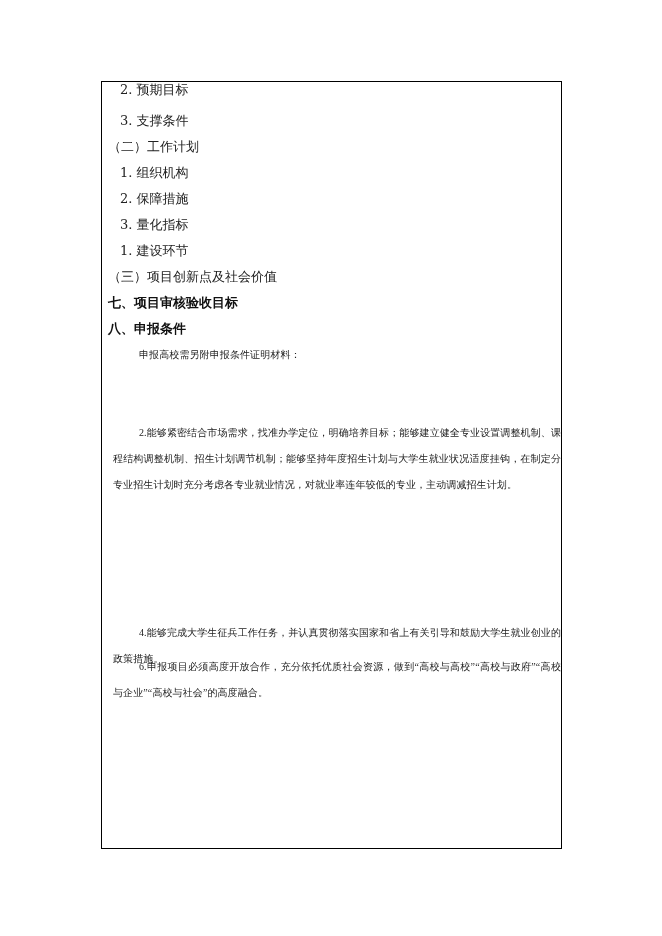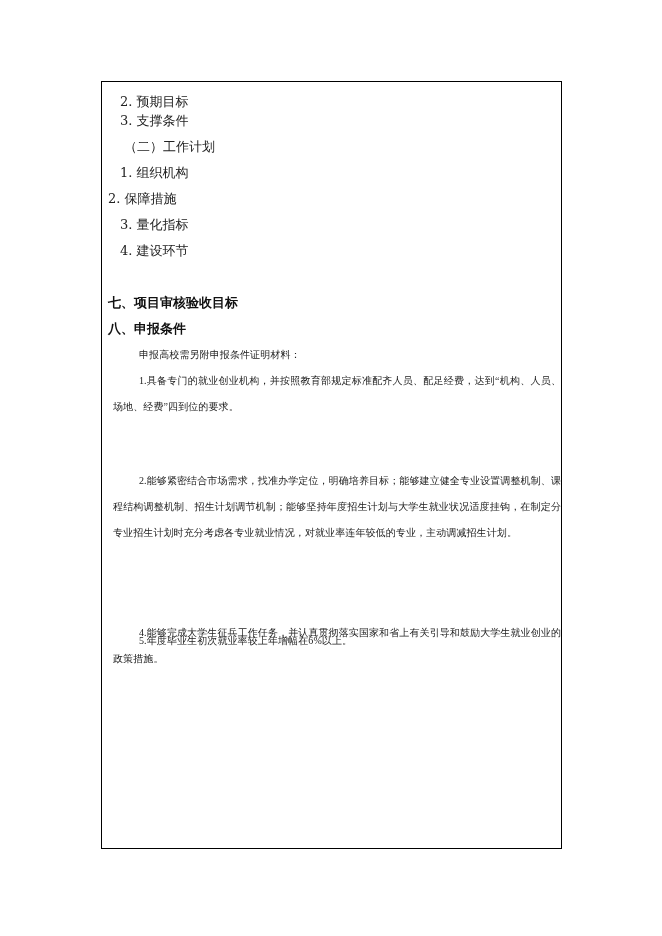--- a/index.html
+++ b/index.html
@@ -45,28 +45,28 @@
       text-align: justify;
       text-indent: 26px;
       letter-spacing: 0.1px;
       font-family: Liberation Serif, serif;
     }
   </style>
 </head>
 <body>
 
 <div class="frame">
-  <div class="line" style="top:12px;left:18px;">2. 预期目标</div>
+  <div class="line" style="top:0;left:18px;">2. 预期目标</div>
   <div class="line" style="top:31px;left:18px;">3. 支撑条件</div>
-  <div class="line" style="top:57px;left:6px;margin-left:16px;">（二）工作计划</div>
+  <div class="line" style="top:57px;left:6px;">（二）工作计划</div>
   <div class="line" style="top:83px;left:18px;text-align:right;">1. 组织机构</div>
-  <div class="line" style="top:109px;left:6px;">2. 保障措施</div>
+  <div class="line" style="top:109px;left:18px;">2. 保障措施</div>
   <div class="line" style="top:135px;left:18px;">3. 量化指标</div>
-  <div class="line" style="top:161px;left:18px;">4. 建设环节</div>
+  <div class="line" style="top:161px;left:18px;">1. 建设环节</div>
+  <div class="line" style="top:187px;left:6px;">（三）项目创新点及社会价值</div>
   <div class="line bold" style="top:213px;left:6px;">七、项目审核验收目标</div>
   <div class="line bold" style="top:239px;left:6px;">八、申报条件</div>
 
   <div class="para" style="top:260px;">申报高校需另附申报条件证明材料：</div>
-  <div class="para" style="top:286px;">1.具备专门的就业创业机构，并按照教育部规定标准配齐人员、配足经费，达到“机构、人员、场地、经费”四到位的要求。</div>
-  <div class="para" style="top:338px;margin-top:48px;">2.能够紧密结合市场需求，找准办学定位，明确培养目标；能够建立健全专业设置调整机制、课程结构调整机制、招生计划调节机制；能够坚持年度招生计划与大学生就业状况适度挂钩，在制定分专业招生计划时充分考虑各专业就业情况，对就业率连年较低的专业，主动调减招生计划。</div>
+  <div class="para" style="top:338px;">2.能够紧密结合市场需求，找准办学定位，明确培养目标；能够建立健全专业设置调整机制、课程结构调整机制、招生计划调节机制；能够坚持年度招生计划与大学生就业状况适度挂钩，在制定分专业招生计划时充分考虑各专业就业情况，对就业率连年较低的专业，主动调减招生计划。</div>
   <div class="para" style="top:494px;margin-top:44px;">4.能够完成大学生征兵工作任务，并认真贯彻落实国家和省上有关引导和鼓励大学生就业创业的政策措施。</div>
-  <div class="para" style="top:546px;">5.年度毕业生初次就业率较上年增幅在6%以上。</div>
+  <div class="para" style="top:572px;">6.申报项目必须高度开放合作，充分依托优质社会资源，做到“高校与高校”“高校与政府”“高校与企业”“高校与社会”的高度融合。</div>
 </div>
 
 </body></html>

